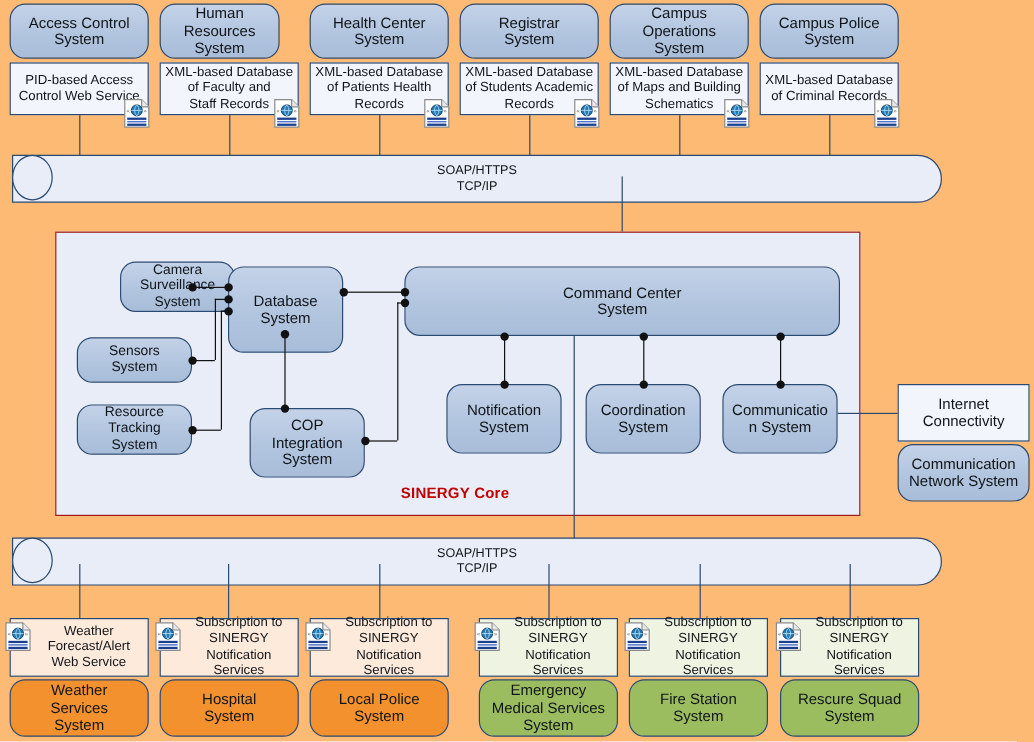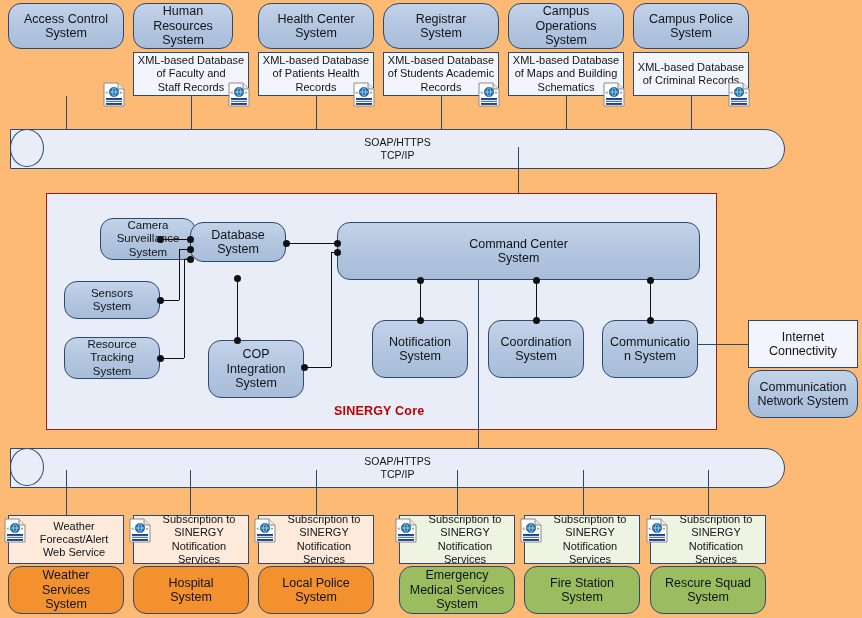--- a/index.html
+++ b/index.html
@@ -120,20 +120,23 @@
   .wsicon{position:absolute;width:22px;height:25px;}
 </style>
 </head>
 <body>
 
 <div id="canvas">
 
   <div class="node sys-blue" style="left:8px;top:3px;width:116px;height:46px;">
     <span>Access Control<br>System</span>
     </div>
+  <div class="node svc-white" style="left:8px;top:52px;width:116px;height:44px;">
+    <span>PID-based Access<br>Control Web Service</span>
+    </div>
   <span class="wsicon" style="left:103px;top:82px;"><svg viewBox="0 0 22 25" width="22" height="25" xmlns="http://www.w3.org/2000/svg">
         <path d="M1 1 H15 L21 7 V24 H1 Z" fill="#ffffff" stroke="#8a8a8a" stroke-width="1"></path>
         <path d="M15 1 L15 7 L21 7" fill="#e8e8e8" stroke="#8a8a8a" stroke-width="1"></path>
         <circle cx="11" cy="10" r="4.6" fill="#1f78b4" stroke="#12406a" stroke-width="0.8"></circle>
         <path d="M6.4 10 H15.6 M11 5.4 C8.6 8 8.6 12 11 14.6 M11 5.4 C13.4 8 13.4 12 11 14.6" stroke="#bfe3f5" stroke-width="0.7" fill="none"></path>
         <text x="2.2" y="12" font-size="5" fill="#4a4a4a" font-family="monospace">«</text>
         <text x="16.4" y="12" font-size="5" fill="#4a4a4a" font-family="monospace">»</text>
         <rect x="3" y="16" width="16" height="1.9" fill="#1b3f8f"></rect>
         <rect x="3" y="18.8" width="16" height="1.2" fill="#4f74c8"></rect>
         <rect x="3" y="21" width="16" height="1.9" fill="#1b3f8f"></rect>
@@ -168,21 +171,21 @@
         <path d="M15 1 L15 7 L21 7" fill="#e8e8e8" stroke="#8a8a8a" stroke-width="1"></path>
         <circle cx="11" cy="10" r="4.6" fill="#1f78b4" stroke="#12406a" stroke-width="0.8"></circle>
         <path d="M6.4 10 H15.6 M11 5.4 C8.6 8 8.6 12 11 14.6 M11 5.4 C13.4 8 13.4 12 11 14.6" stroke="#bfe3f5" stroke-width="0.7" fill="none"></path>
         <text x="2.2" y="12" font-size="5" fill="#4a4a4a" font-family="monospace">«</text>
         <text x="16.4" y="12" font-size="5" fill="#4a4a4a" font-family="monospace">»</text>
         <rect x="3" y="16" width="16" height="1.9" fill="#1b3f8f"></rect>
         <rect x="3" y="18.8" width="16" height="1.2" fill="#4f74c8"></rect>
         <rect x="3" y="21" width="16" height="1.9" fill="#1b3f8f"></rect>
       </svg></span>
 
-  <div class="node sys-blue" style="left:383px;top:3px;width:116px;height:46px;border-radius:16px;">
+  <div class="node sys-blue" style="left:383px;top:3px;width:116px;height:46px;">
     <span>Registrar<br>System</span>
     </div>
   <div class="node svc-white" style="left:383px;top:52px;width:116px;height:44px;">
     <span>XML-based Database<br>of Students Academic<br>Records</span>
     </div>
   <span class="wsicon" style="left:478px;top:82px;"><svg viewBox="0 0 22 25" width="22" height="25" xmlns="http://www.w3.org/2000/svg">
         <path d="M1 1 H15 L21 7 V24 H1 Z" fill="#ffffff" stroke="#8a8a8a" stroke-width="1"></path>
         <path d="M15 1 L15 7 L21 7" fill="#e8e8e8" stroke="#8a8a8a" stroke-width="1"></path>
         <circle cx="11" cy="10" r="4.6" fill="#1f78b4" stroke="#12406a" stroke-width="0.8"></circle>
         <path d="M6.4 10 H15.6 M11 5.4 C8.6 8 8.6 12 11 14.6 M11 5.4 C13.4 8 13.4 12 11 14.6" stroke="#bfe3f5" stroke-width="0.7" fill="none"></path>
@@ -252,21 +255,21 @@
   <div class="node sys-blue" style="left:64px;top:218px;width:96px;height:42px;font-size:11.5px;margin-left:36px;">
     <span>Camera<br>Surveillance<br>System</span>
     </div>
   <div class="node sys-blue" style="left:64px;top:281px;width:96px;height:38px;font-size:11.5px;">
     <span>Sensors<br>System</span>
     </div>
   <div class="node sys-blue" style="left:64px;top:337px;width:96px;height:42px;font-size:11.5px;">
     <span>Resource<br>Tracking<br>System</span>
     </div>
 
-  <div class="node sys-blue" style="left:190px;top:222px;width:96px;height:40px;">
+  <div class="node sys-blue" style="left:190px;top:222px;width:96px;height:72px;">
     <span>Database<br>System</span>
     </div>
 
   <div class="node sys-blue" style="left:208px;top:340px;width:96px;height:58px;">
     <span>COP<br>Integration<br>System</span>
     </div>
 
   <div class="node sys-blue" style="left:337px;top:222px;width:363px;height:58px;">
     <span>Command Center<br>System</span>
     </div>

